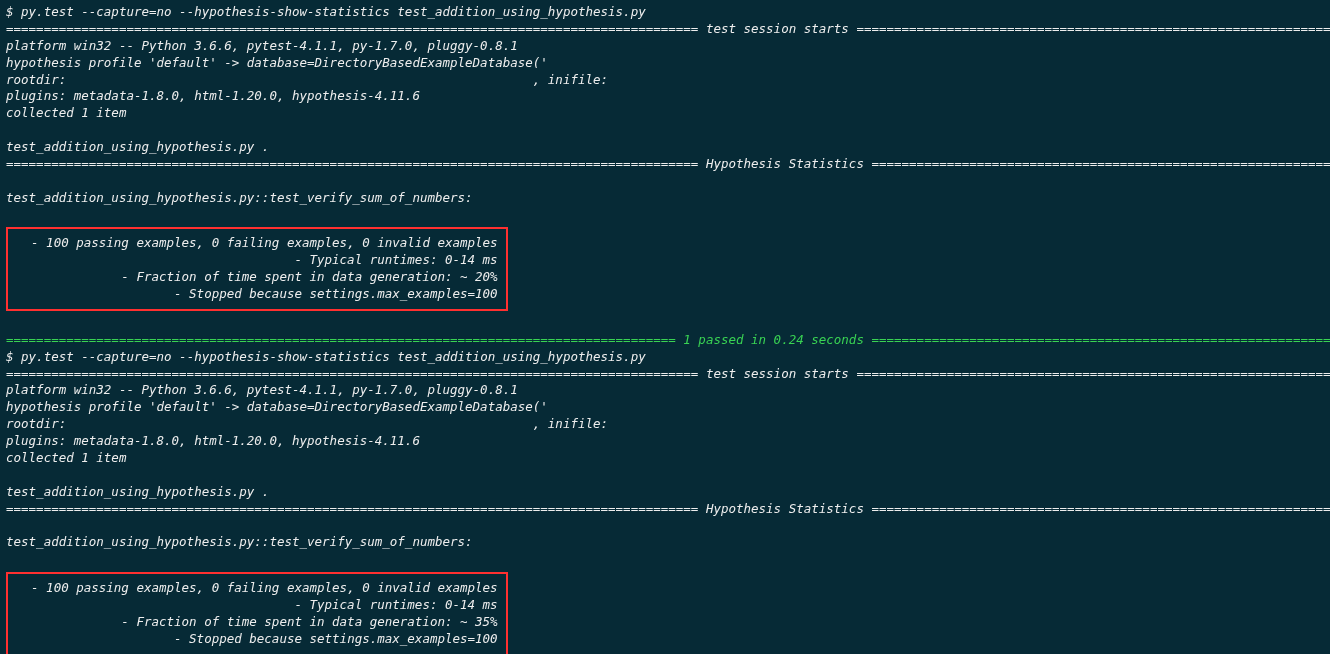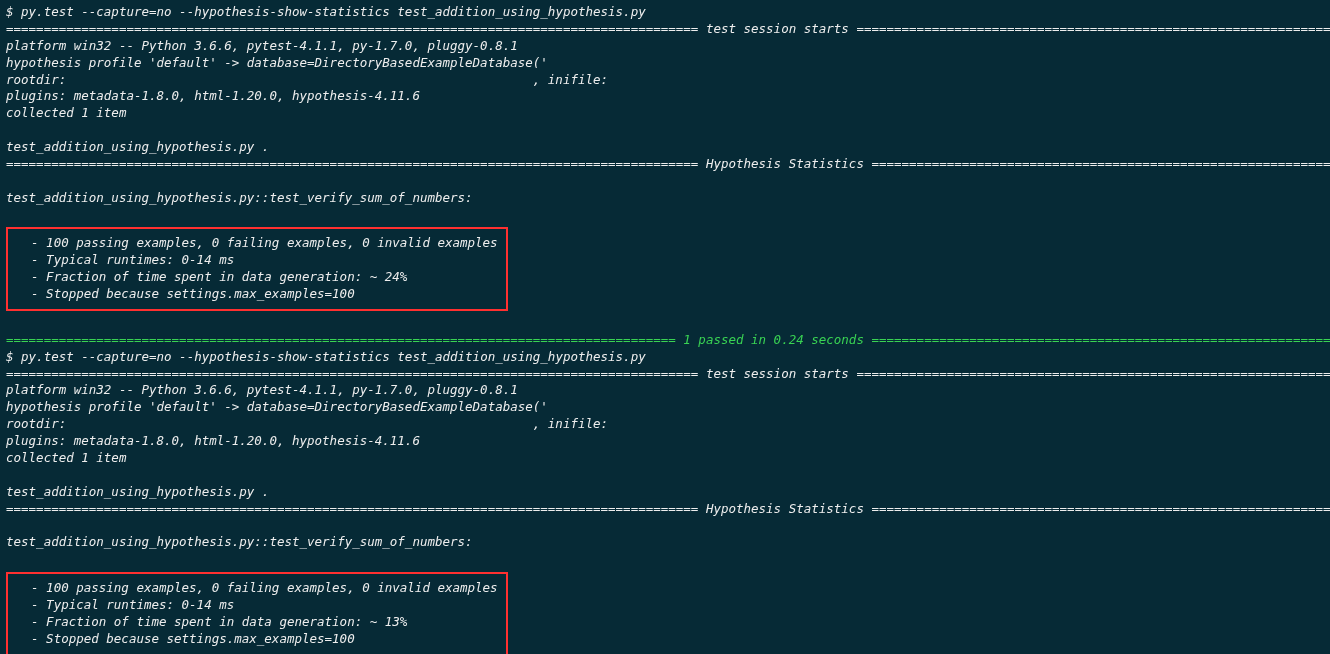--- a/index.html
+++ b/index.html
@@ -15,20 +15,21 @@
     padding: 4px 6px;
   }
   .line { white-space: pre; }
   .prompt-symbol { color: #eeeeee; }
   .green { color: #39d353; }
   .highlight-box {
     border: 2px solid #ff3030;
     padding: 6px 8px;
     margin: 4px 0;
     display: inline-block;
+    text-align: right;
   }
   .section-header { white-space: pre; }
   .block { margin-bottom: 0; }
 </style>
 </head>
 <body>
 
 <div class="block">
   <div class="line"><span class="prompt-symbol">$ </span><span>py.test --capture=no --hypothesis-show-statistics test_addition_using_hypothesis.py</span></div>
   <div class="line section-header">============================================================================================ test session starts ============================================================================================</div>
@@ -39,21 +40,21 @@
   <div class="line">collected 1 item</div>
   <div class="line">&nbsp;</div>
   <div class="line">test_addition_using_hypothesis.py .</div>
   <div class="line section-header">============================================================================================ Hypothesis Statistics ============================================================================================</div>
   <div class="line">&nbsp;</div>
   <div class="line">test_addition_using_hypothesis.py::test_verify_sum_of_numbers:</div>
   <div class="line">&nbsp;</div>
   <div class="highlight-box">
     <div class="line">  - 100 passing examples, 0 failing examples, 0 invalid examples</div>
     <div class="line">  - Typical runtimes: 0-14 ms</div>
-    <div class="line">  - Fraction of time spent in data generation: ~ 24%</div>
+    <div class="line">  - Fraction of time spent in data generation: ~ 20%</div>
     <div class="line">  - Stopped because settings.max_examples=100</div>
   </div>
   <div class="line">&nbsp;</div>
   <div class="line green">========================================================================================= 1 passed in 0.24 seconds ==========================================================================================</div>
 </div>
 
 <div class="block">
   <div class="line"><span class="prompt-symbol">$ </span><span>py.test --capture=no --hypothesis-show-statistics test_addition_using_hypothesis.py</span></div>
   <div class="line section-header">============================================================================================ test session starts ============================================================================================</div>
   <div class="line">platform win32 -- Python 3.6.6, pytest-4.1.1, py-1.7.0, pluggy-0.8.1</div>
@@ -63,18 +64,18 @@
   <div class="line">collected 1 item</div>
   <div class="line">&nbsp;</div>
   <div class="line">test_addition_using_hypothesis.py .</div>
   <div class="line section-header">============================================================================================ Hypothesis Statistics ============================================================================================</div>
   <div class="line">&nbsp;</div>
   <div class="line">test_addition_using_hypothesis.py::test_verify_sum_of_numbers:</div>
   <div class="line">&nbsp;</div>
   <div class="highlight-box">
     <div class="line">  - 100 passing examples, 0 failing examples, 0 invalid examples</div>
     <div class="line">  - Typical runtimes: 0-14 ms</div>
-    <div class="line">  - Fraction of time spent in data generation: ~ 13%</div>
+    <div class="line">  - Fraction of time spent in data generation: ~ 35%</div>
     <div class="line">  - Stopped because settings.max_examples=100</div>
   </div>
   
   
 </div>
 
 </body></html>

